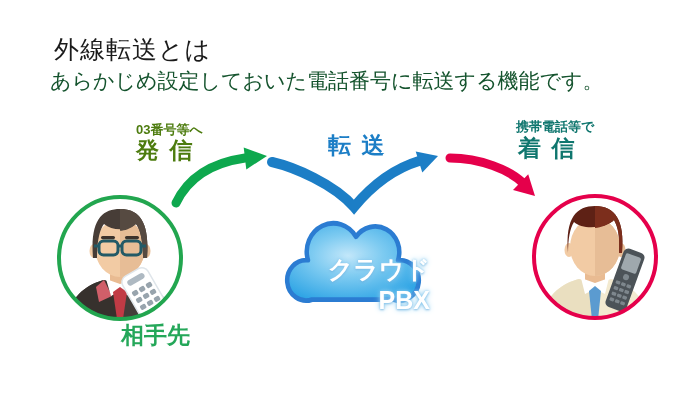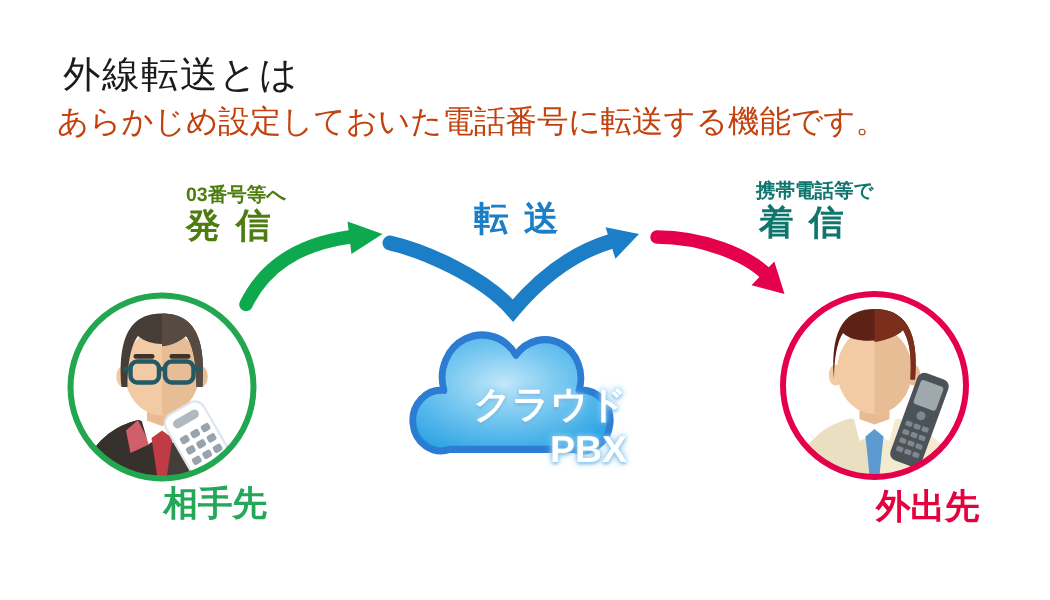--- a/index.html
+++ b/index.html
@@ -4,32 +4,33 @@
 <style>
   * { margin: 0; padding: 0; box-sizing: border-box; }
   html, body { background: #ffffff; }
   body { font-family: "Liberation Sans", "DejaVu Sans", sans-serif; }
   .stage {
     position: relative;
     width: 688px;
     height: 400px;
     background: #ffffff;
     overflow: hidden;
+    margin-left: 12px;
   }
   .abs { position: absolute; }
 
   
   .title {
     left: 42px; top: 33px;
     font-size: 25px; font-weight: 400; color: #1b1b1b;
     letter-spacing: 1px;
   }
   .subtitle {
     left: 38px; top: 67px;
-    font-size: 21px; font-weight: 400; color: #c2410c;
+    font-size: 21px; font-weight: 400; color: #14532d;
   }
 
   
   .flow-note { font-size: 13px; font-weight: bold; line-height: 1; }
   .flow-label { font-size: 23px; font-weight: bold; line-height: 1; letter-spacing: 2px; }
   .green-text { color: #4d7c0f; }
   .blue-text  { color: #1c7ec6; }
   .red-text   { color: #0f766e; }
 
   .note-outgoing { left: 124px; top: 123px; }
@@ -201,15 +202,14 @@
             <rect x="-2.3" y="15" width="4.6" height="3.4" rx="1"></rect>
             <rect x="3.4" y="15" width="4.6" height="3.4" rx="1"></rect>
           <rect x="-8" y="21" width="4.6" height="3.4" rx="1"></rect>
             <rect x="-2.3" y="21" width="4.6" height="3.4" rx="1"></rect>
             <rect x="3.4" y="21" width="4.6" height="3.4" rx="1"></rect>
         </g>
       </g>
     </g>
     <circle cx="70" cy="70" r="61" fill="none" stroke="#e5004b" stroke-width="4"></circle>
   </svg>
-  <div class="abs node-caption caption-destination">外出先</div>
 
 </div>
 
 </body></html>

